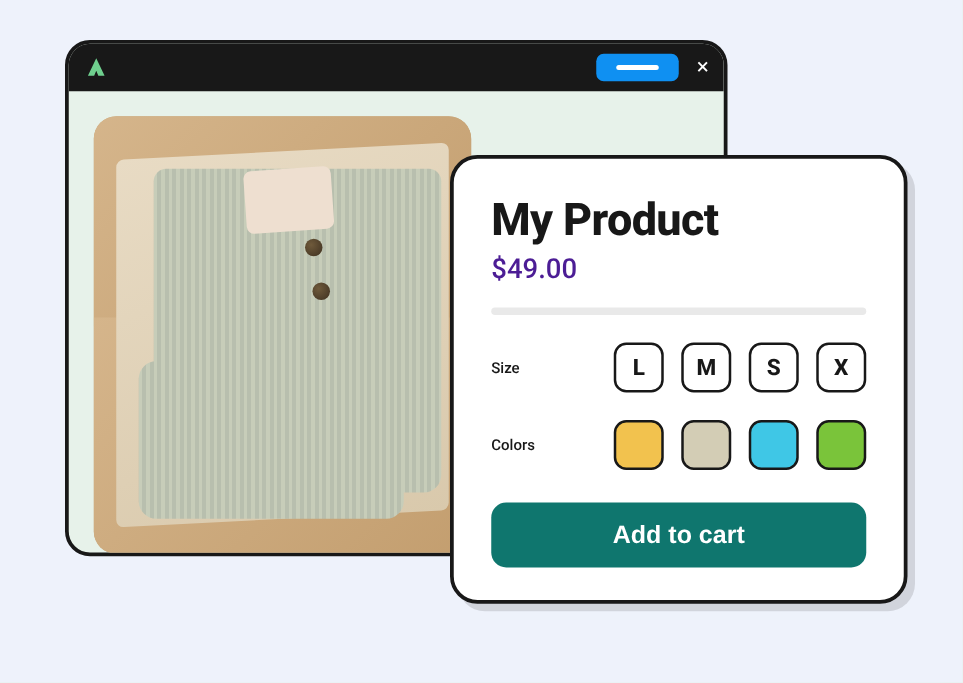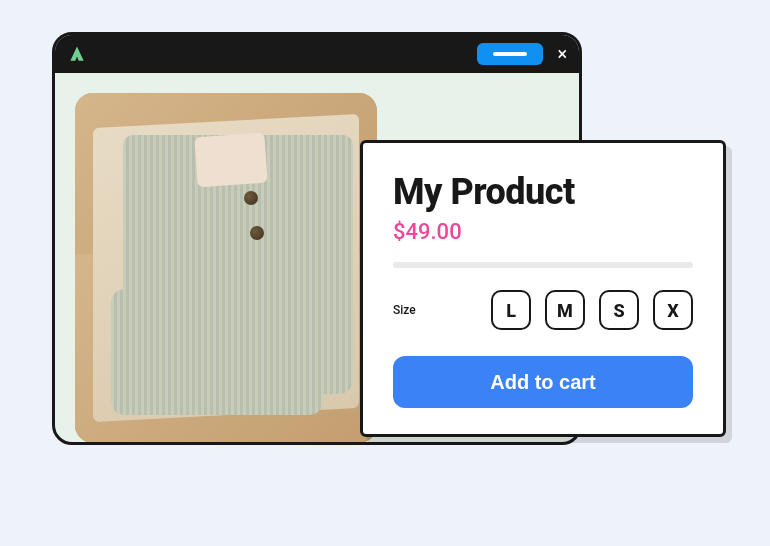--- a/index.html
+++ b/index.html
@@ -65,49 +65,49 @@
 .photo .btn2 { left:58%; top:38%; }
 .photo .fold {
   position:absolute; left:12%; right:18%; top:56%; height:36%;
   background: repeating-linear-gradient(90deg,#c7cdb9 0 3px,#b8bfae 3px 6px);
   border-radius: 14px;
 }
 
 
 .card {
   position: absolute;
-  left: 360px; top: 140px;
+  left: 360px; top: 124px;
   width: 366px;
   background: #fff;
   border: 3px solid #181818;
-  border-radius: 6px;
+  border-radius: 22px;
   padding: 28px 30px 26px 30px;
   box-shadow: 6px 6px 0 rgba(0,0,0,0.12);
 }
 .card h1 { font-size: 36px; font-weight: 800; letter-spacing: -0.5px; color:#181818; }
-.price { margin-top: 6px; font-size: 22px; color:#ec4899; font-weight: 500; }
+.price { margin-top: 6px; font-size: 22px; color:#4c1d95; font-weight: 500; }
 .divider { margin-top: 18px; height: 6px; background: #e9e9e9; border-radius: 4px; }
 
 .row { display:flex; align-items:center; justify-content:space-between; margin-top: 22px; }
 .row .label { font-size: 12px; color:#181818; font-weight: 500; }
 .opts { display:flex; gap: 14px; }
 
 .size-opt {
   width: 40px; height: 40px; border: 2.5px solid #181818; border-radius: 10px;
   display:flex; align-items:center; justify-content:center;
   font-weight: 800; font-size: 18px; color:#181818; background:#fff;
   cursor: pointer;
 }
 .swatch {
   width: 40px; height: 40px; border: 2.5px solid #181818; border-radius: 10px;
   cursor: pointer;
 }
 .add-btn {
   margin-top: 26px; width: 100%; height: 52px; border: none; border-radius: 12px;
-  background: #3b82f6; color: #fff; font-size: 20px; font-weight: 700;
+  background: #0f766e; color: #fff; font-size: 20px; font-weight: 700;
   cursor: pointer;
 }
 </style>
 </head>
 <body>
 
 <div class="canvas">
 
   <div class="browser">
     <div class="titlebar">
@@ -145,17 +145,26 @@
     <div class="row">
       <div class="label">Size</div>
       <div class="opts">
         <div class="size-opt">L</div>
         <div class="size-opt">M</div>
         <div class="size-opt">S</div>
         <div class="size-opt">X</div>
       </div>
     </div>
 
+    <div class="row">
+      <div class="label">Colors</div>
+      <div class="opts">
+        <div class="swatch" style="background:#F2C24E"></div>
+        <div class="swatch" style="background:#D3CDB5"></div>
+        <div class="swatch" style="background:#3FC7E6"></div>
+        <div class="swatch" style="background:#7AC43A"></div>
+      </div>
+    </div>
 
     <button class="add-btn">Add to cart</button>
   </div>
 
 </div>
 
 </body></html>

